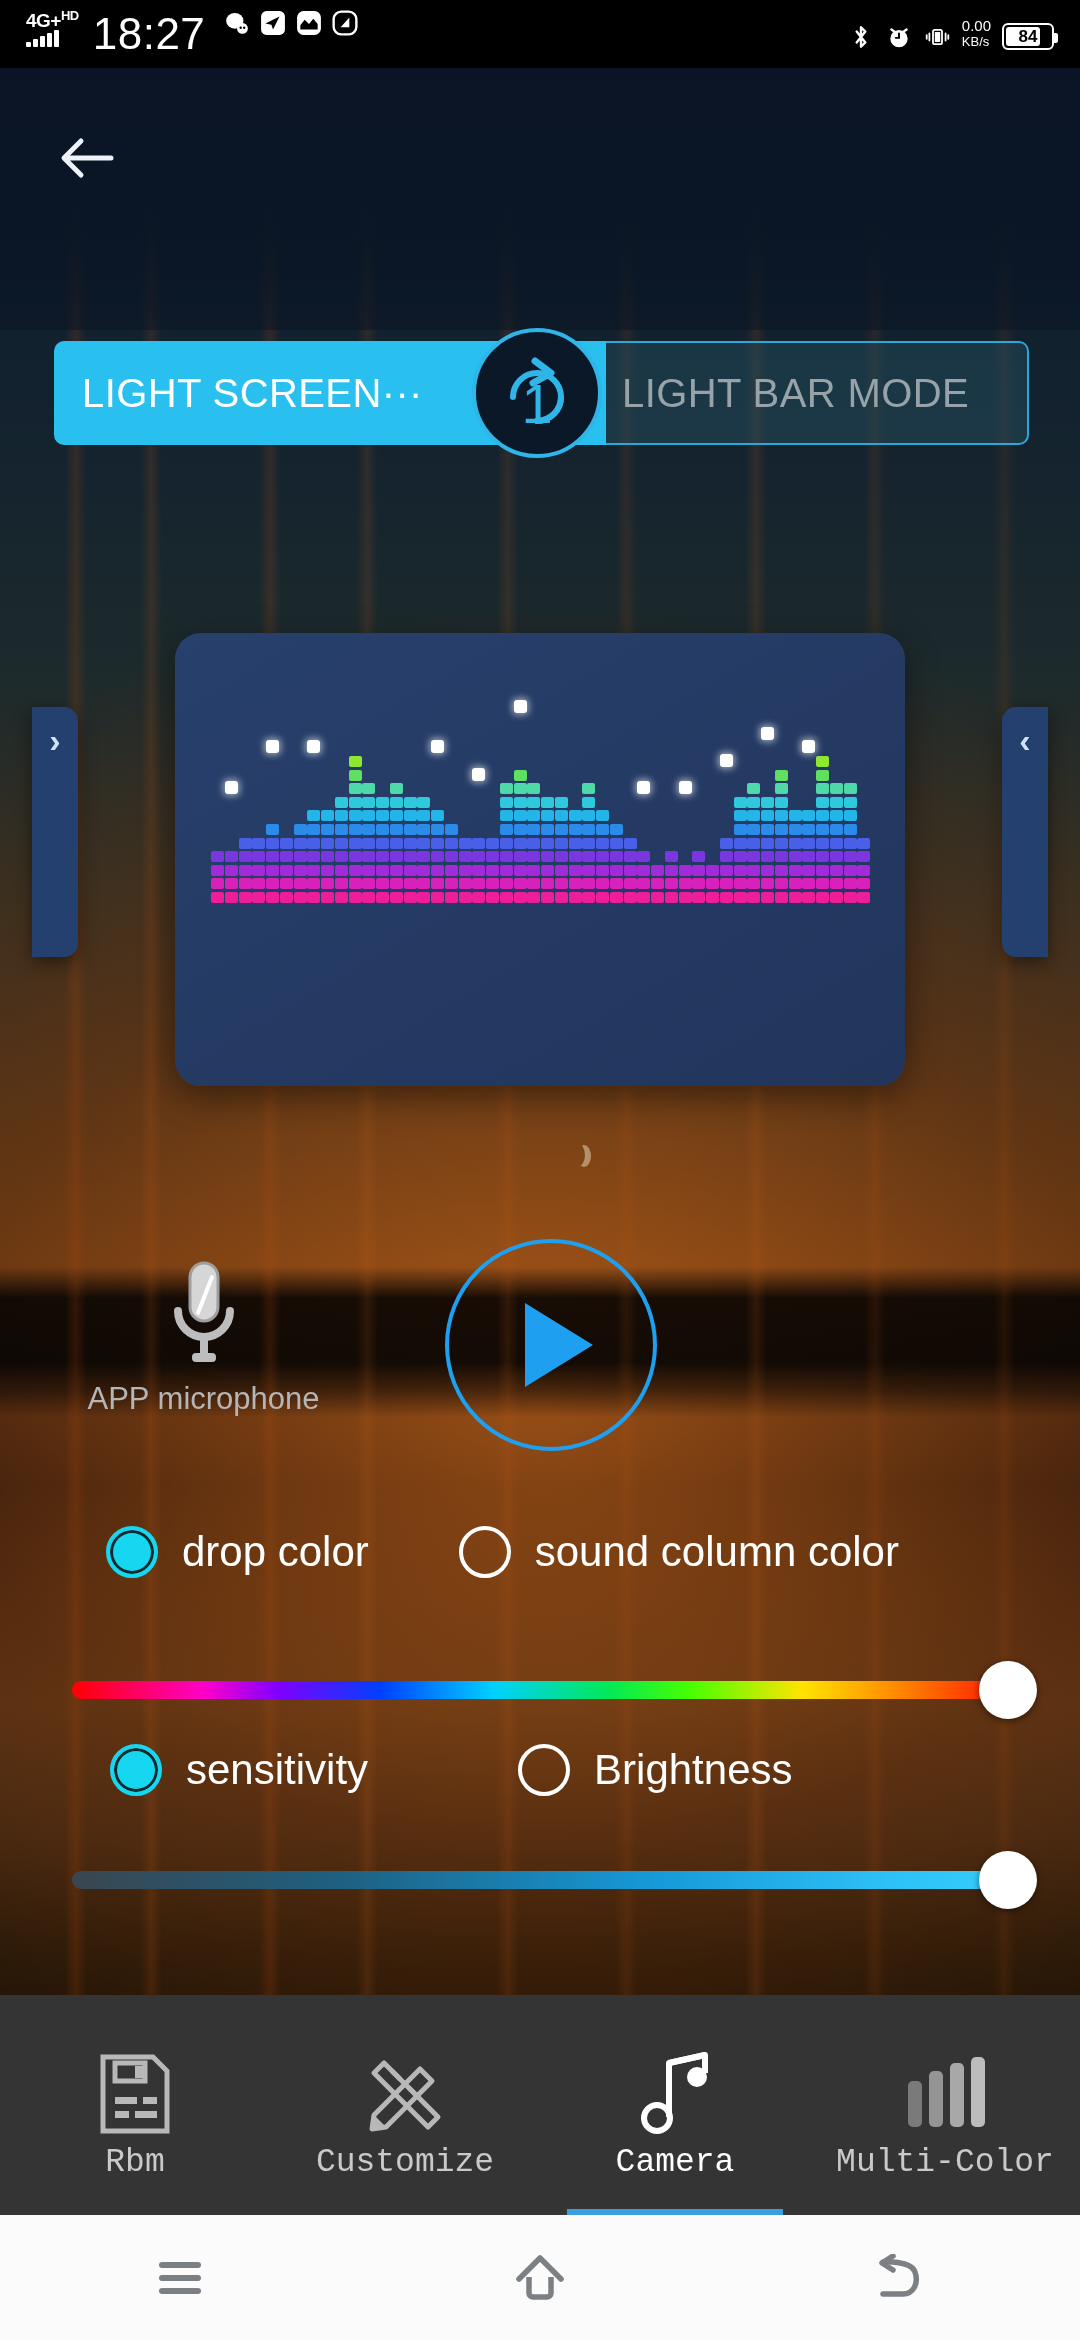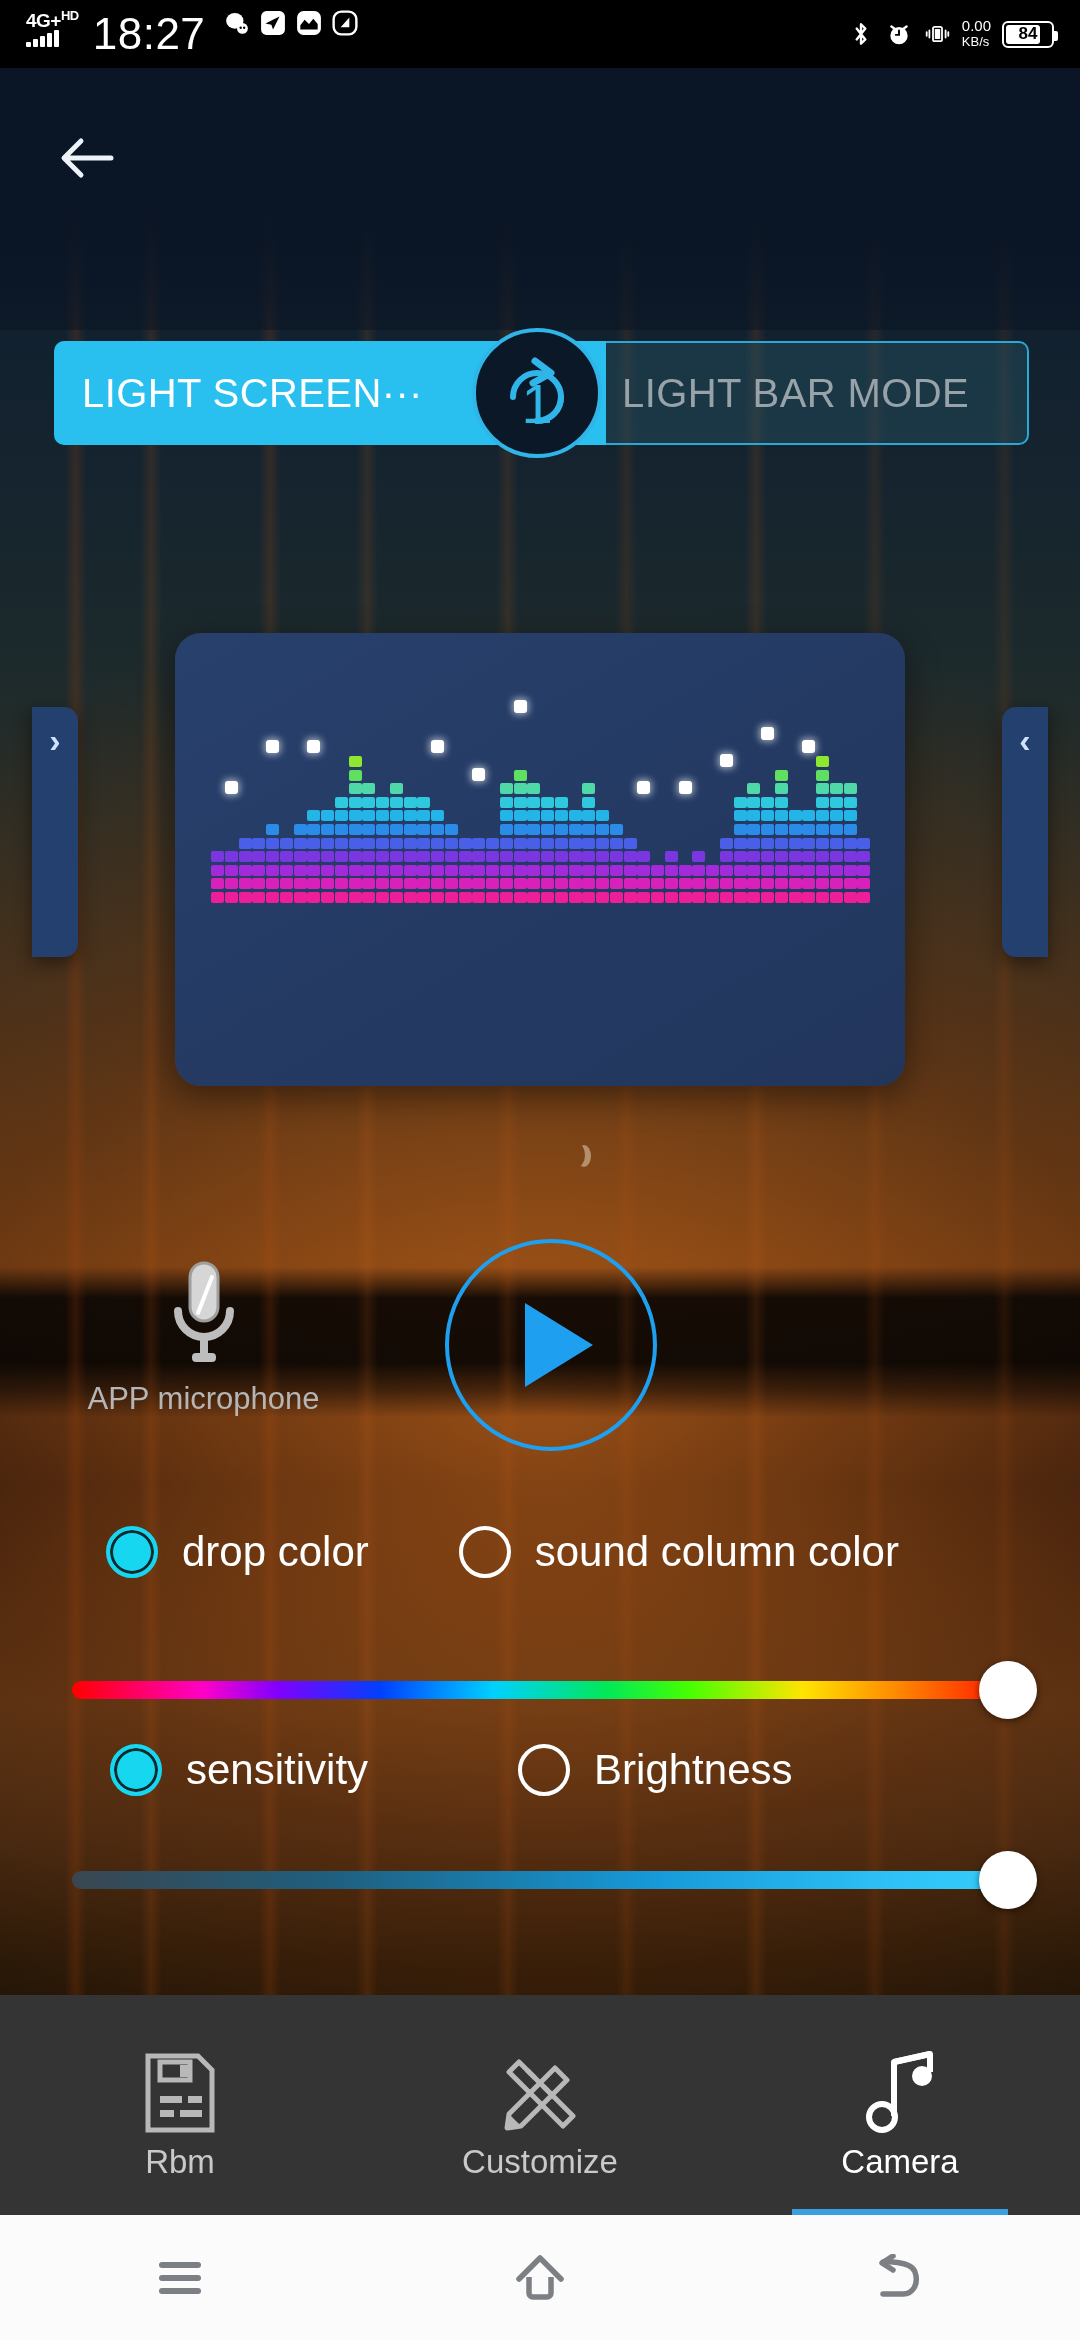--- a/index.html
+++ b/index.html
@@ -70,21 +70,21 @@
   .net-label { color:#fff; font-size:19px; font-weight:bold; letter-spacing:-.5px; }
   .net-label sup { font-size:13px; }
   .bars { display:flex; align-items:flex-end; gap:2.5px; height:15px; margin-top:2px; }
   .bars i { width:4.5px; background:#fff; display:block; border-radius:1px;}
   .bars i:nth-child(1){height:5px;} .bars i:nth-child(2){height:8px;}
   .bars i:nth-child(3){height:11px;} .bars i:nth-child(4){height:14px;}
   .bars i:nth-child(5){height:17px;}
   .sb-time { color:#fff; font-size:44px; font-weight:500; margin-left:6px; letter-spacing:.5px;}
   .sb-icons-left { display:flex; align-items:center; gap:9px; margin-left:10px; }
   .sb-ico { width:27px; height:27px; display:flex; align-items:center; justify-content:center; }
-  .sb-right { margin-left:auto; display:flex; align-items:center; gap:11px; }
+  .sb-right { margin-left:auto; display:flex; align-items:flex-end; gap:11px; }
   .netspeed { color:#fff; font-size:15px; line-height:16px; text-align:left; }
   .netspeed .kb { font-size:13px; }
   .batt {
     width:52px; height:27px; border:2.5px solid #fff; border-radius:6px;
     display:flex; align-items:center; justify-content:center; position:relative;
   }
   .batt::after{ content:""; position:absolute; right:-6px; top:8px; width:4px; height:10px; background:#fff; border-radius:0 2px 2px 0;}
   .batt-fill { position:absolute; left:2px; top:2px; bottom:2px; width:70%; background:#fff; border-radius:3px;}
   .batt span { position:relative; color:#000; font-size:17px; font-weight:bold; z-index:2; }
 
@@ -184,21 +184,21 @@
     background:#fff; top:6px; box-shadow:0 2px 7px rgba(0,0,0,.5);
   }
 
   
   #bottomNav {
     position:absolute; left:0; bottom:125px; width:1080px; height:220px;
     background:#343434; display:flex; z-index:55;
   }
   .navItem {
     flex:1; display:flex; flex-direction:column; align-items:center; justify-content:center;
-    position:relative; padding-top:18px;
+    position:relative; padding-top:18px;font-family:Liberation Mono, monospace;
   }
   .navIcon { height:92px; display:flex; align-items:center; justify-content:center; }
   .navLabel { font-size:33px; color:#c9c9c9; margin-top:4px; }
   .navItem.active .navLabel { color:#ffffff; }
   .navItem.active::after {
     content:""; position:absolute; left:50%; transform:translateX(-50%);
     bottom:0; width:216px; height:6px; background:#3a9ee0;
   }
 
   
@@ -849,20 +849,31 @@
         <svg width="80" height="86" viewBox="0 0 80 86">
           <path d="M34 66 V12 L70 4 V22" fill="none" stroke="#ffffff" stroke-width="6" stroke-linejoin="round"></path>
           <path d="M34 12 L70 4" stroke="#ffffff" stroke-width="6"></path>
           <circle cx="22" cy="67" r="13" fill="none" stroke="#ffffff" stroke-width="6"></circle>
           <circle cx="62" cy="26" r="10" fill="#ffffff"></circle>
         </svg>
       </div>
       <div class="navLabel">Camera</div>
     </div>
 
+    <div class="navItem">
+      <div class="navIcon">
+        <svg width="86" height="82" viewBox="0 0 86 82">
+          <rect x="6" y="28" width="14" height="46" rx="5" fill="#7a7a7a"></rect>
+          <rect x="27" y="18" width="14" height="56" rx="5" fill="#949494"></rect>
+          <rect x="48" y="10" width="14" height="64" rx="5" fill="#a8a8a8"></rect>
+          <rect x="69" y="4" width="14" height="70" rx="5" fill="#bcbcbc"></rect>
+        </svg>
+      </div>
+      <div class="navLabel">Multi-Color</div>
+    </div>
 
   </div>
 
   <div id="sysNav">
     <div class="sysBtn">
       <svg width="52" height="42" viewBox="0 0 52 42">
         <g stroke="#7c7f83" stroke-width="6" stroke-linecap="round">
           <path d="M8 8 H44"></path>
             <path d="M8 21 H44"></path>
             <path d="M8 34 H44"></path>

